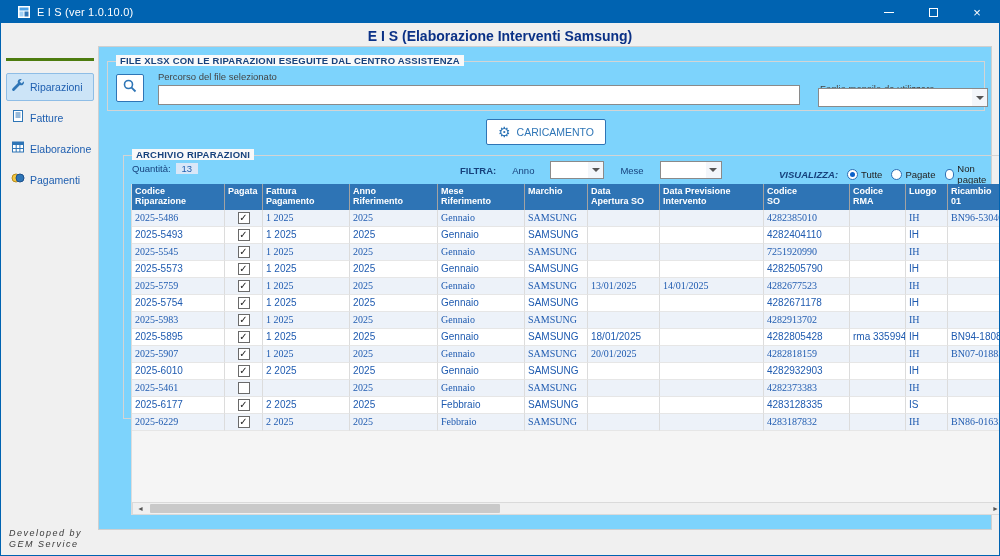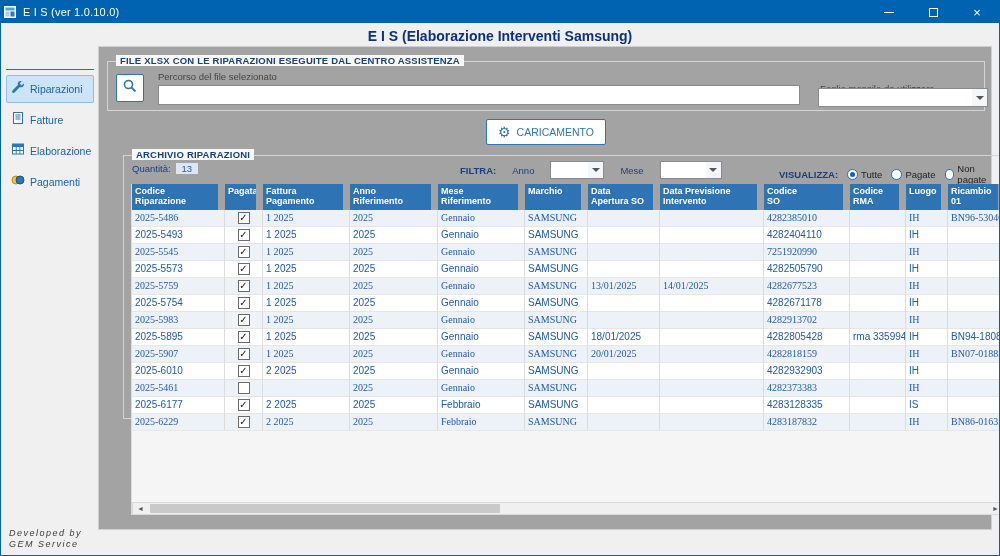--- a/index.html
+++ b/index.html
@@ -3,46 +3,46 @@
 <meta charset="utf-8">
 <style>
   * { box-sizing: border-box; }
   html,body { margin:0; padding:0; background:#fff; }
   .window { position:relative; width:1000px; height:556px; background:#f0f0f0;
             border:1px solid #0063b1; overflow:hidden;
             font-family:"Liberation Sans", sans-serif; }
 
   
   .titlebar { position:absolute; top:0; left:0; right:0; height:22px; background:#0063b1;
-              color:#fff; display:flex; align-items:center; padding-left:2px; }
+              color:#fff; display:flex; align-items:center; padding-left:16px; }
   .titlebar .app-icon { width:14px; height:14px; margin-right:6px; display:flex; }
   .titlebar .title { font-size:11px; letter-spacing:.2px; }
   .win-controls { margin-left:auto; display:flex; height:100%; }
   .win-btn { width:44px; display:flex; align-items:center; justify-content:center; color:#fff; font-size:13px; }
   .min-glyph { width:10px; height:1px; background:#fff; }
   .max-glyph { width:9px; height:9px; border:1px solid #fff; }
 
   
   .app-title { position:absolute; top:27px; left:0; right:0; text-align:center;
                font-size:14px; font-weight:bold; color:#0b3186; }
 
   
-  .sidebar { position:absolute; left:5px; top:68px; width:88px; border-top:1px solid #4d7c0f; padding-top:5px; }
+  .sidebar { position:absolute; left:5px; top:57px; width:88px; border-top:3px solid #4d7c0f; padding-top:12px; }
   .side-item { display:flex; align-items:center; gap:5px; padding:4px 4px; margin-bottom:3px;
                border:1px solid transparent; border-radius:2px; cursor:default; }
   .side-item.active { background:#cce4f7; border-color:#8ebde6; }
   .side-item .lbl { font-size:10.5px; color:#1f5fb0; white-space:nowrap; }
   .side-item svg { flex:0 0 auto; }
 
   .credit { position:absolute; left:8px; bottom:5px; font-size:9px; font-style:italic;
             letter-spacing:1.5px; color:#3a3a3a; white-space:pre-line; line-height:11px; }
 
   
   .main { position:absolute; left:97px; top:45px; width:894px; height:484px;
-          background:#a3a3a3; border:1px solid #cfcfcf; }
+          background:#7dd3fc; border:1px solid #cfcfcf; }
   .groupbox { position:absolute; border:1px solid #d4d4d4; }
   .gb-title { position:absolute; top:-7px; left:8px; background:#f9f9f9; padding:0 4px;
               font-size:9.5px; font-weight:bold; color:#16417c; letter-spacing:.2px; white-space:nowrap; }
   .gb-file { left:8px; top:14px; width:878px; height:50px; }
   .gb-archive { left:24px; top:108px; width:878px; height:264px; }
 
   
   .search-btn { position:absolute; left:8px; top:12px; width:28px; height:28px; background:#fff;
                 border:1px solid #2e75b6; border-radius:2px; display:flex; align-items:center; justify-content:center; }
   .path-label { position:absolute; left:50px; top:9px; font-size:9.5px; color:#444; }
@@ -68,33 +68,33 @@
   .qty-row { position:absolute; left:8px; top:7px; font-size:9.5px; color:#16417c;
              display:flex; gap:5px; align-items:center; }
   .qty-val { color:#1f5fb0; background:#d9e7f8; padding:0 6px; }
   .filter-row { position:absolute; top:5px; left:336px; display:flex; align-items:center; gap:16px;
                 font-size:9.5px; color:#16417c; }
   .filter-row .flabel { font-weight:bold; }
   .combo-anno { width:54px; height:18px; }
   .combo-mese { width:62px; height:18px; }
   .view-row { position:absolute; top:7px; left:655px; display:flex; align-items:center; gap:9px;
               font-size:9.5px; color:#16417c; }
-  .view-row .flabel { font-weight:bold; }
+  .view-row .flabel { font-weight:bold;font-style:italic; }
   .radio-opt { display:flex; align-items:center; gap:3px; color:#222; }
   .radio-dot { width:11px; height:11px; border-radius:50%; border:1px solid #2b6fb5; background:#fff;
                display:inline-flex; align-items:center; justify-content:center; }
   .radio-dot.on::after { content:""; width:5px; height:5px; border-radius:50%; background:#0b61c9; }
 
   
   .grid { position:absolute; left:7px; top:28px; width:873px; height:331px; background:#f5f5f5;
           border-left:1px solid #dcdcdc; overflow:hidden; }
   .tgrid { display:grid; grid-template-columns:93px 38px 87px 88px 87px 63px 72px 104px 86px 56px 42px 57px; }
   .thead { background:#2e74b5; height:26px; }
   .thcell { font-size:9px; font-weight:bold; color:#fff; padding:2px 3px; line-height:10px;
-            border-right:7px solid #a3a3a3; white-space:pre-line; overflow:hidden; }
+            border-right:1px solid #a3a3a3; white-space:pre-line; overflow:hidden; }
   .trow { height:17px; background:#fff; }
   .trow.alt { background:#edf2f9;font-family:Liberation Serif, serif; }
   .tcell { font-size:10px; color:#1f5bb0; padding:0 3px; line-height:16px;
            border-right:1px solid #dcdcdc; border-bottom:1px solid #e6e6e6;
            overflow:hidden; white-space:nowrap; }
   .cbcell { display:flex; align-items:center; justify-content:center; padding:0; }
   .cb { width:12px; height:12px; border:1px solid #6a6a6a; background:#fff; font-size:10px;
         line-height:10px; text-align:center; color:#222; }
 
   

